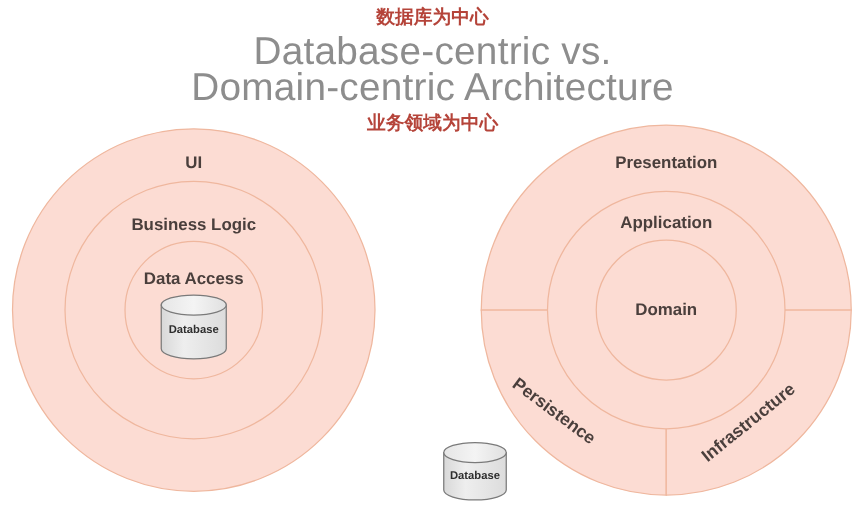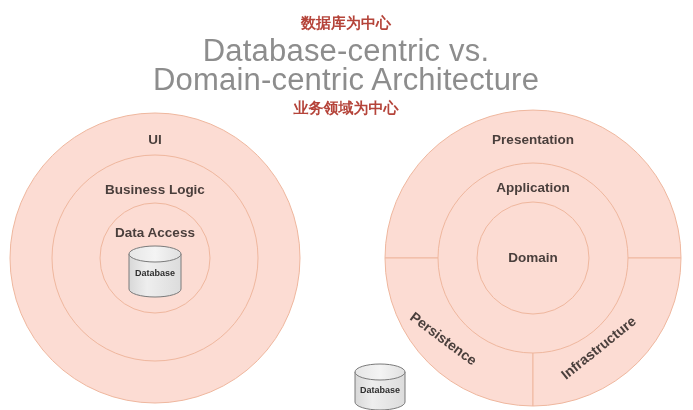--- a/index.html
+++ b/index.html
@@ -10,21 +10,21 @@
   body {
     width: 693px;
     height: 410px;
     position: relative;
     overflow: hidden;
     font-family: "Liberation Sans", sans-serif;
   }
   #stage {
     position: absolute;
     left: 0;
-    top: 10px;
+    top: 0;
     width: 693px;
     height: 333px;
   }
   svg.canvas {
     position: absolute;
     left: 0;
     top: 0;
     width: 693px;
     height: 410px;
     display: block;

